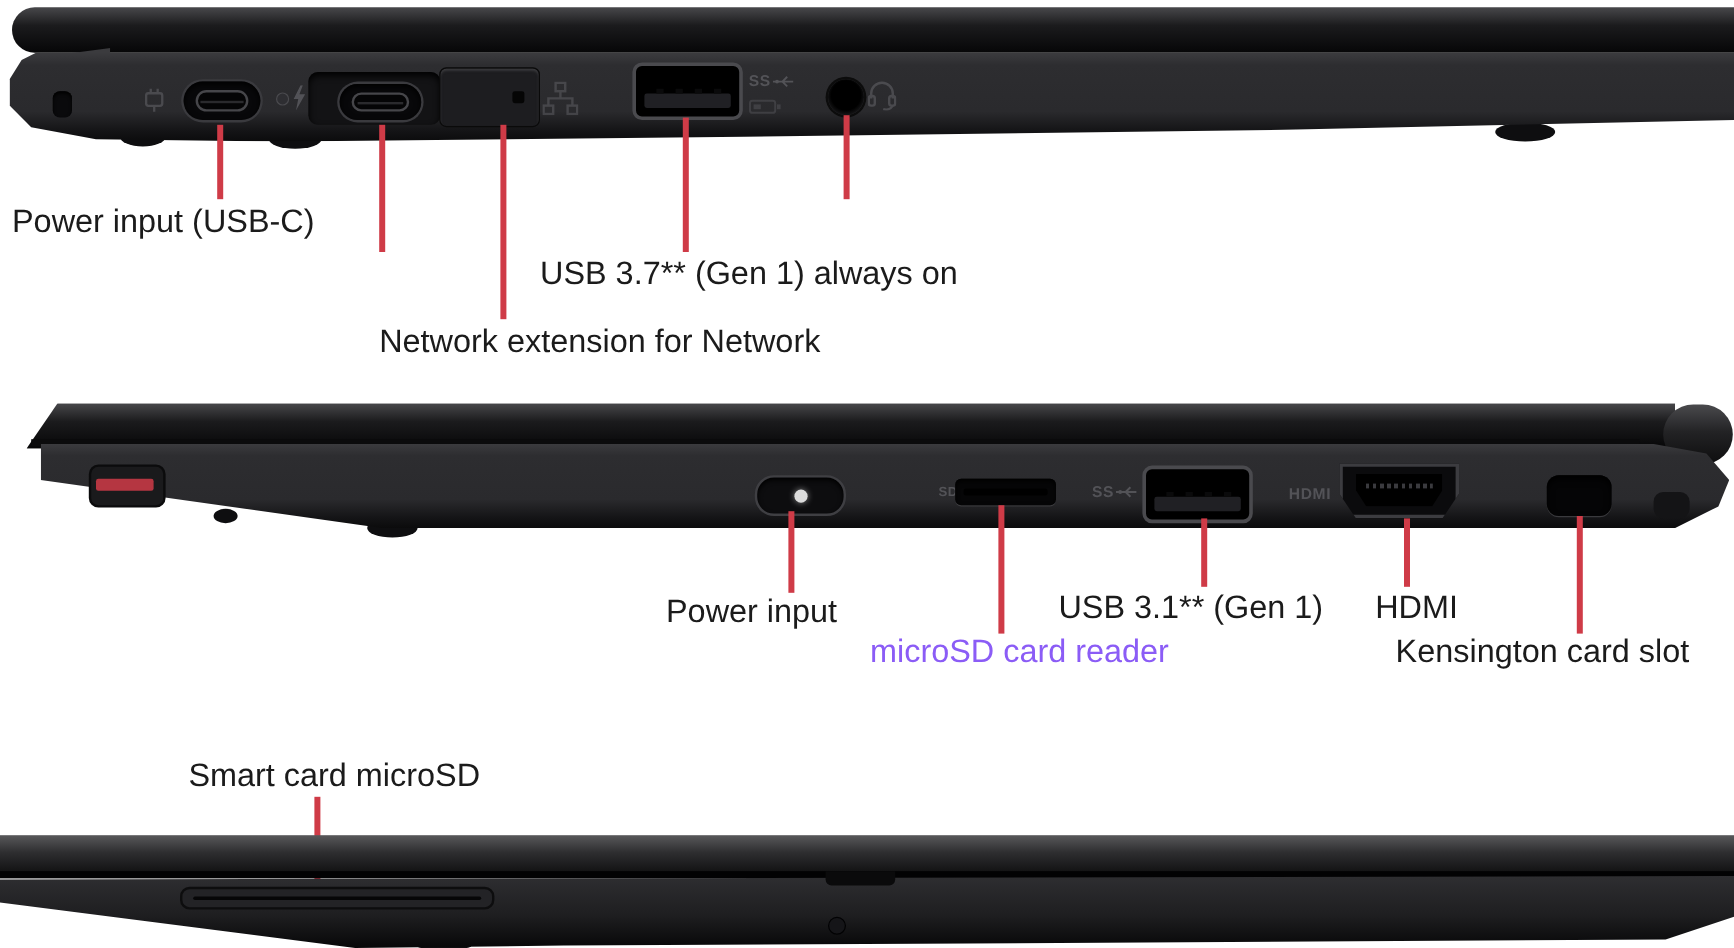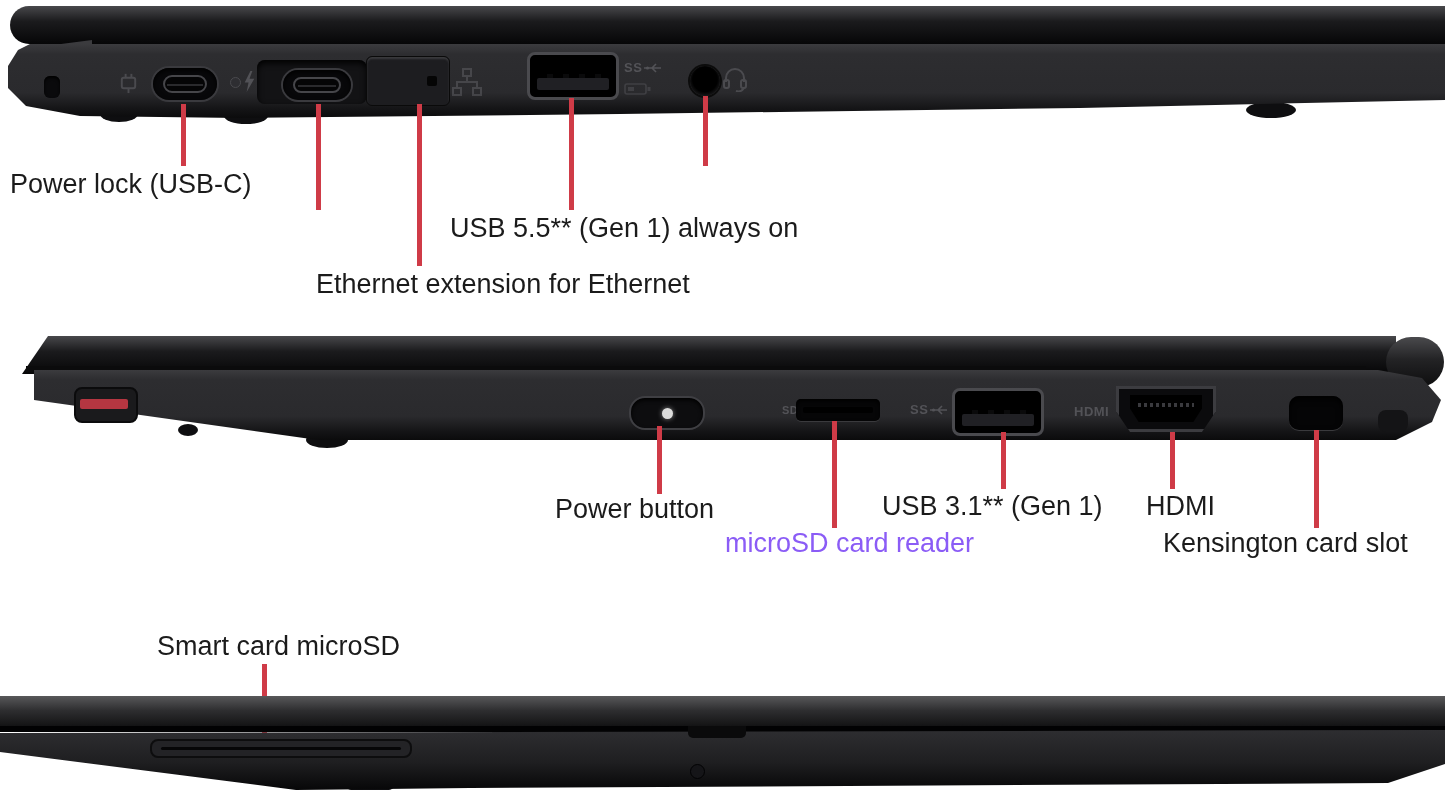--- a/index.html
+++ b/index.html
@@ -168,23 +168,23 @@
           <path d="M21 22 a7 7 0 0 1 -8 3"></path>
       </svg>
     </span>
 
     <div class="lead" style="left: 181px; top: 104px; height: 62px; background: rgb(207, 59, 71);"></div>
     <div class="lead" style="left: 316px; top: 104px; height: 106px; background: rgb(207, 59, 71);"></div>
     <div class="lead" style="left: 417px; top: 104px; height: 162px; background: rgb(207, 59, 71);"></div>
     <div class="lead" style="left: 569px; top: 98px; height: 112px; background: rgb(207, 59, 71);"></div>
     <div class="lead" style="left: 703px; top: 96px; height: 70px; background: rgb(207, 59, 71);"></div>
 
-    <div class="lbl" style="left: 10px; top: 169px; color: rgb(27, 27, 27);">Power lock (USB-C)</div>
-    <div class="lbl" style="left: 450px; top: 213px; color: rgb(27, 27, 27);">USB 5.5** (Gen 1) always on</div>
-    <div class="lbl" style="left: 316px; top: 269px; color: rgb(27, 27, 27);">Ethernet extension for Ethernet</div>
+    <div class="lbl" style="left: 10px; top: 169px; color: rgb(27, 27, 27);">Power input (USB-C)</div>
+    <div class="lbl" style="left: 450px; top: 213px; color: rgb(27, 27, 27);">USB 3.7** (Gen 1) always on</div>
+    <div class="lbl" style="left: 316px; top: 269px; color: rgb(27, 27, 27);">Network extension for Network</div>
   </div>
 
   <div class="view">
     <div class="abs foot" style="left:178px;top:424px;width:20px;height:12px;"></div>
     <div class="abs foot" style="left:306px;top:432px;width:42px;height:16px;"></div>
 
     <div class="abs lid lid-right"></div>
     <div class="abs hinge-cap"></div>
     <div class="abs seam-mid"></div>
     <div class="abs base base-right"></div>
@@ -231,21 +231,21 @@
     </div>
 
     <div class="abs kenslot" style="left:1289px;top:396px;width:54px;height:34px;"></div>
 
     <div class="lead" style="left: 657px; top: 426px; height: 68px; background: rgb(207, 59, 71);"></div>
     <div class="lead" style="left: 832px; top: 421px; height: 107px; background: rgb(207, 59, 71);"></div>
     <div class="lead" style="left: 1001px; top: 432px; height: 57px; background: rgb(207, 59, 71);"></div>
     <div class="lead" style="left: 1170px; top: 432px; height: 57px; background: rgb(207, 59, 71);"></div>
     <div class="lead" style="left: 1314px; top: 430px; height: 98px; background: rgb(207, 59, 71);"></div>
 
-    <div class="lbl" style="left: 555px; top: 494px; color: rgb(27, 27, 27);">Power button</div>
+    <div class="lbl" style="left: 555px; top: 494px; color: rgb(27, 27, 27);">Power input</div>
     <div class="lbl" style="left: 725px; top: 528px; color: #8b5cf6;">microSD card reader</div>
     <div class="lbl" style="left: 882px; top: 491px; color: rgb(27, 27, 27);">USB 3.1** (Gen 1)</div>
     <div class="lbl" style="left: 1146px; top: 491px; color: rgb(27, 27, 27);">HDMI</div>
     <div class="lbl" style="left: 1163px; top: 528px; color: rgb(27, 27, 27);">Kensington card slot</div>
   </div>
 
   <div class="view">
     <div class="lbl" style="left: 157px; top: 631px; color: rgb(27, 27, 27);">Smart card microSD</div>
     <div class="lead" style="left: 262px; top: 664px; height: 82px; background: rgb(207, 59, 71);"></div>
 

